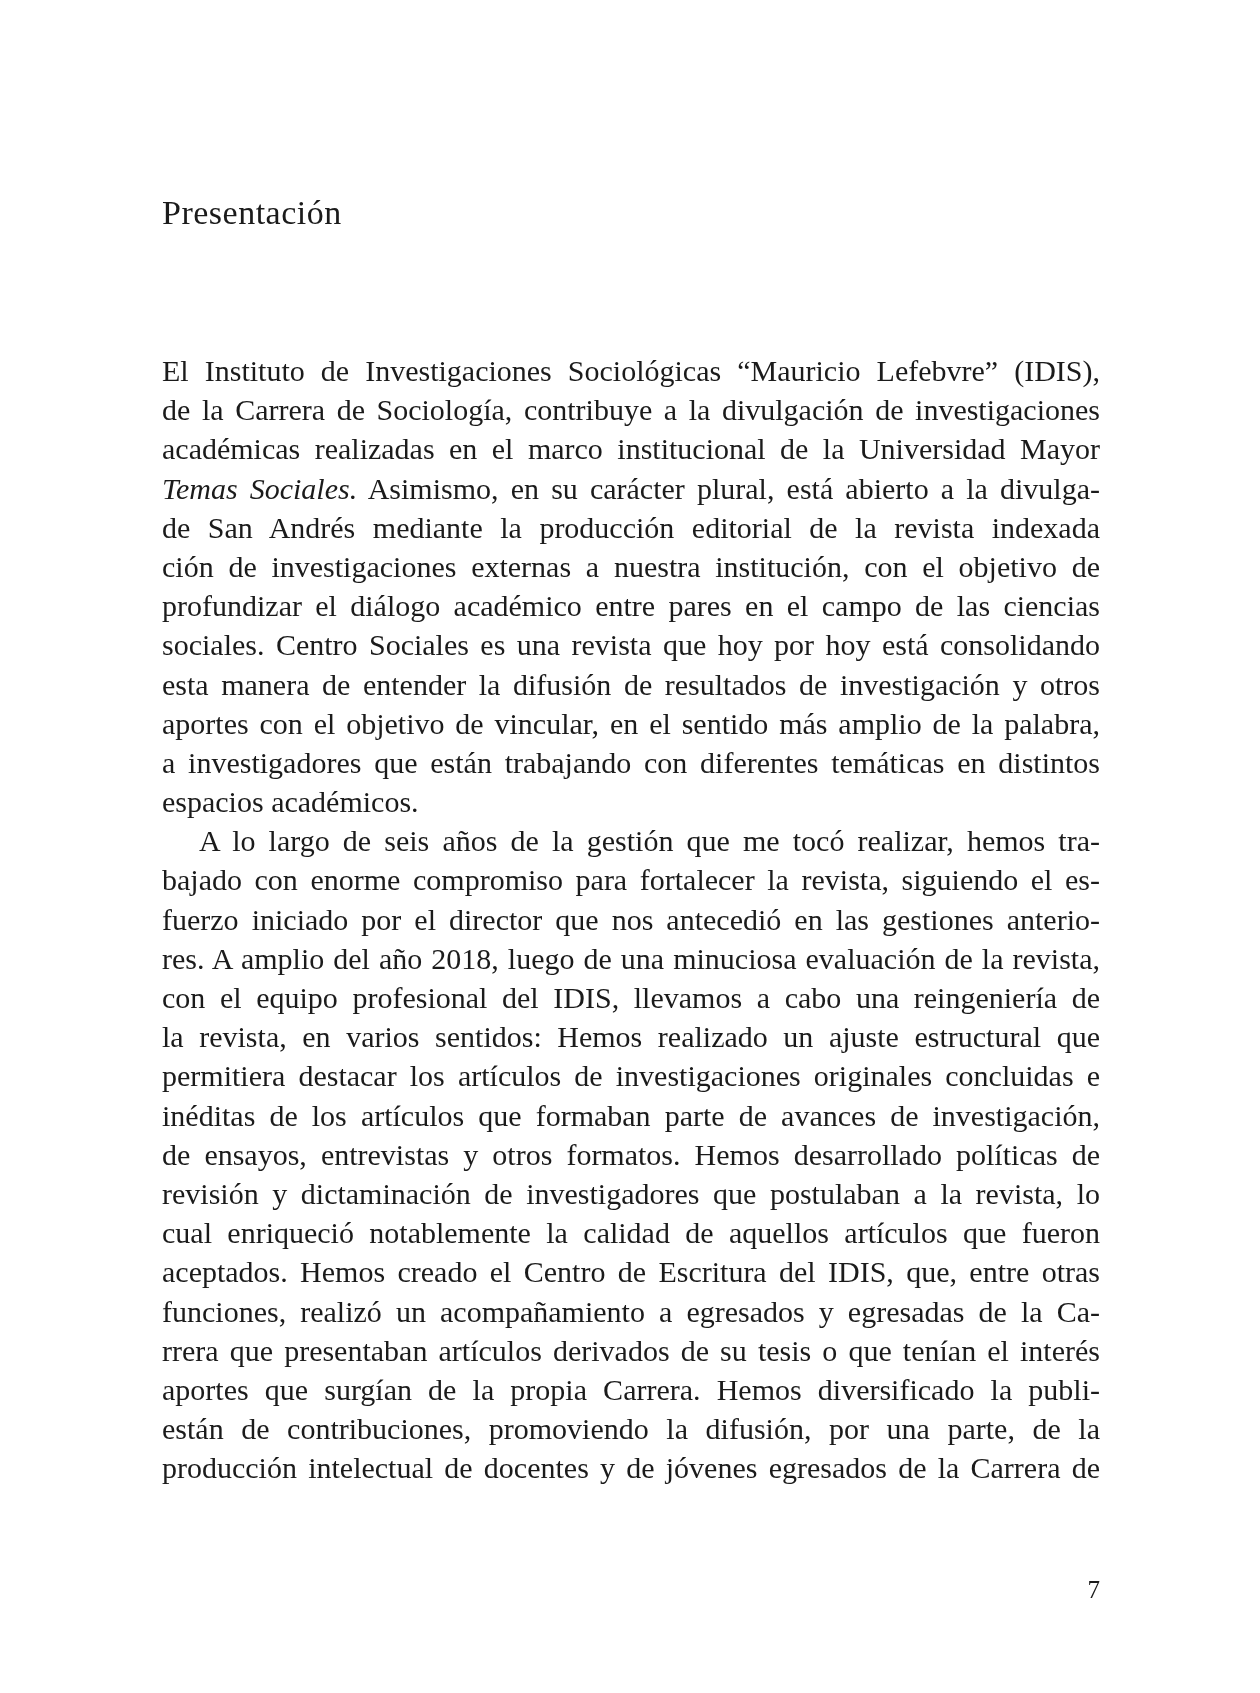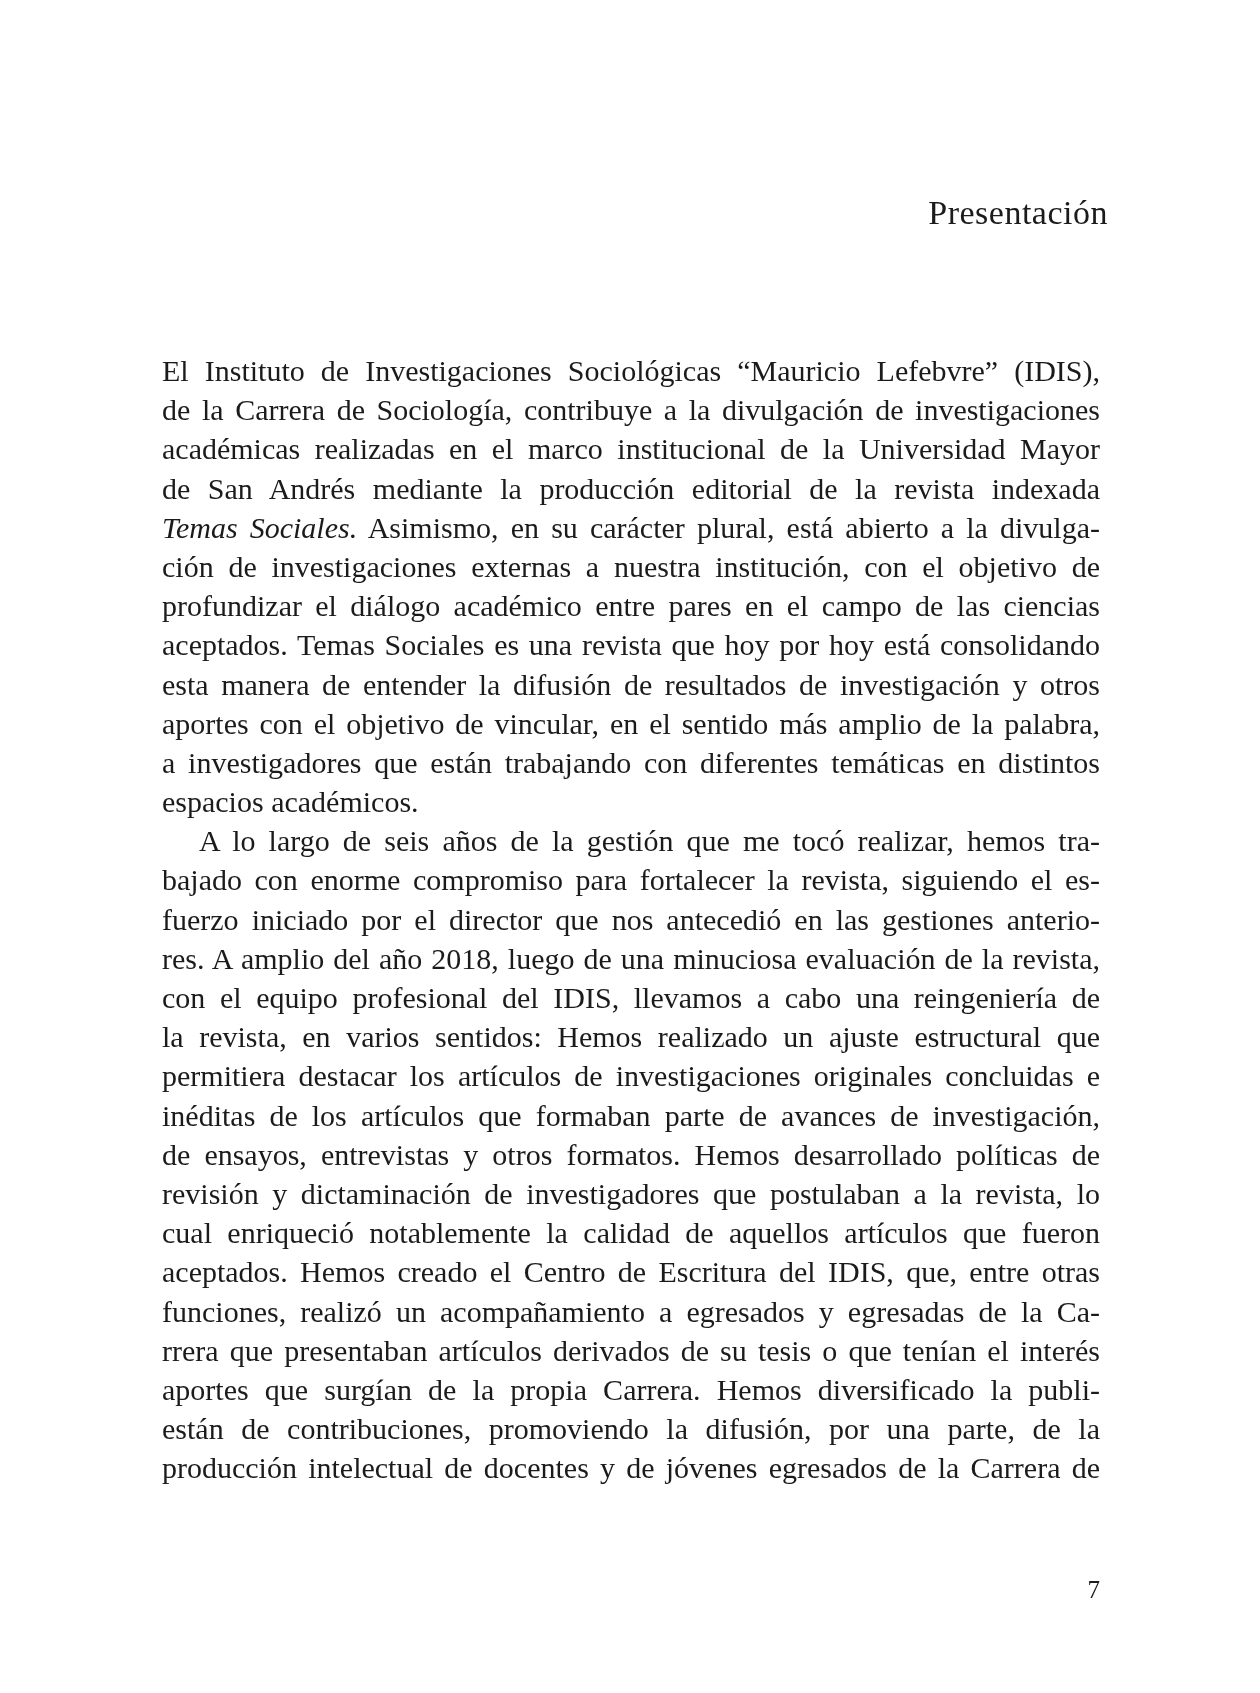--- a/index.html
+++ b/index.html
@@ -12,23 +12,23 @@
     width: 1260px;
     height: 1693px;
     background: #ffffff;
     font-family: "Liberation Serif", "DejaVu Serif", serif;
     color: #1b1b1b;
     overflow: hidden;
   }
   .page-title {
     position: absolute;
     top: 193px;
-    left: 170px;
+    left: 162px;
     width: 938px;
-    text-align: right;
+    text-align: left;
     font-size: 34px;
     line-height: 40px;
     font-weight: 400;
     letter-spacing: 0.5px;
   }
   .body-text {
     position: absolute;
     top: 351px;
     left: 162px;
     width: 938px;
@@ -65,25 +65,25 @@
 </head>
 <body>
 
 <div class="page">
   <div class="page-title">Presentación</div>
 
   <div class="body-text">
       <div class="line"><span>El Instituto de Investigaciones Sociológicas “Mauricio Lefebvre” (IDIS),</span></div>
       <div class="line"><span>de la Carrera de Sociología, contribuye a la divulgación de investigaciones</span></div>
       <div class="line"><span>académicas realizadas en el marco institucional de la Universidad Mayor</span></div>
+      <div class="line"><span class="italic">Temas Sociales.</span><span> Asimismo, en su carácter plural, está abierto a la divulga-</span></div>
       <div class="line"><span>de San Andrés mediante la producción editorial de la revista indexada</span></div>
-      <div class="line"><span class="italic">Temas Sociales.</span><span> Asimismo, en su carácter plural, está abierto a la divulga-</span></div>
       <div class="line"><span>ción de investigaciones externas a nuestra institución, con el objetivo de</span></div>
       <div class="line"><span>profundizar el diálogo académico entre pares en el campo de las ciencias</span></div>
-      <div class="line"><span>aceptados. Temas Sociales es una revista que hoy por hoy está consolidando</span></div>
+      <div class="line"><span>sociales. Centro Sociales es una revista que hoy por hoy está consolidando</span></div>
       <div class="line"><span>esta manera de entender la difusión de resultados de investigación y otros</span></div>
       <div class="line"><span>aportes con el objetivo de vincular, en el sentido más amplio de la palabra,</span></div>
       <div class="line"><span>a investigadores que están trabajando con diferentes temáticas en distintos</span></div>
       <div class="line no-justify"><span>espacios académicos.</span></div>
       <div class="line indent"><span>A lo largo de seis años de la gestión que me tocó realizar, hemos tra-</span></div>
       <div class="line"><span>bajado con enorme compromiso para fortalecer la revista, siguiendo el es-</span></div>
       <div class="line"><span>fuerzo iniciado por el director que nos antecedió en las gestiones anterio-</span></div>
       <div class="line"><span>res. A amplio del año 2018, luego de una minuciosa evaluación de la revista,</span></div>
       <div class="line"><span>con el equipo profesional del IDIS, llevamos a cabo una reingeniería de</span></div>
       <div class="line"><span>la revista, en varios sentidos: Hemos realizado un ajuste estructural que</span></div>

